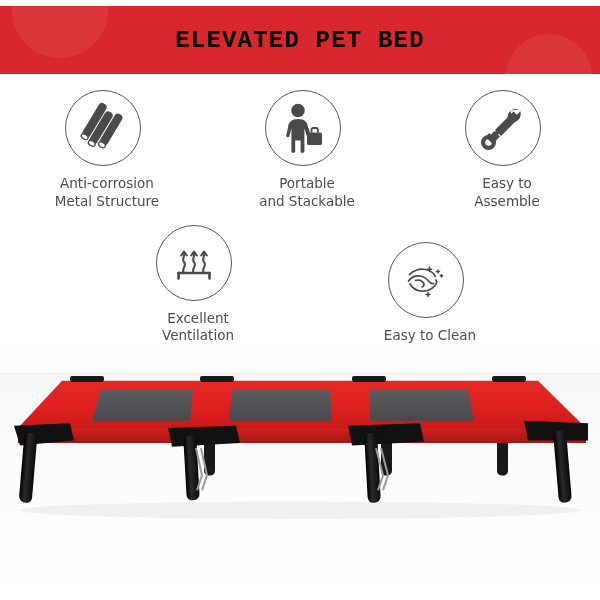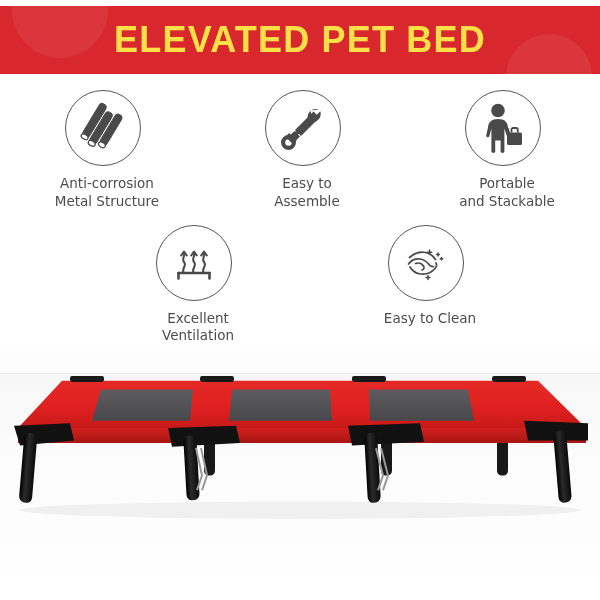--- a/index.html
+++ b/index.html
@@ -51,40 +51,40 @@
   }
   .banner-deco.right {
     width: 86px;
     height: 86px;
     right: 8px;
     bottom: -46px;
   }
   .banner-title {
     position: relative;
     z-index: 2;
-    color: #fde047;
-    font-size: 36px;
+    color: #000000;
+    font-size: 24px;
     font-weight: bold;
     letter-spacing: 1.2px;
-    font-family: Liberation Sans, sans-serif;
+    font-family: Liberation Mono, monospace;
     white-space: nowrap;
   }
 
   
   .features {
     flex: 0 0 auto;
     padding-top: 16px;
   }
   .feat-row {
     display: flex;
     justify-content: center;
     align-items: flex-start;
   }
   .feat-row.row1 { gap: 64px; padding-left: 6px; }
-  .feat-row.row2 { gap: 96px; margin-top: 14px; padding-left: 20px; }
+  .feat-row.row2 { gap: 96px; margin-top: 14px; padding-left: 20px; align-items: flex-end; }
 
   .feature {
     width: 136px;
     display: flex;
     flex-direction: column;
     align-items: center;
   }
   .feat-circle {
     width: 76px;
     height: 76px;
@@ -171,51 +171,51 @@
               </g>
             </g>
           </svg>
         </div>
         <div class="feat-label">Anti-corrosion
 Metal Structure</div>
       </div>
 
       <div class="feature">
         <div class="feat-circle">
-          <svg width="52" height="52" viewBox="0 0 52 52">
-            <g fill="#4a4a4a">
-
-              <path d="M41.5 7.5 C37.5 6.2 33.2 8 31.4 11.8 C30.6 13.5 30.5 15.3 30.9 17 L14.5 33.4 L12.2 31.1 L8.5 34.8 L15.9 42.2 L19.6 38.5 L17.3 36.2 L33.7 19.8 C35.4 20.3 37.3 20.2 39 19.4 C42.8 17.6 44.6 13.3 43.3 9.3 L38.8 13.8 L34.4 12.9 L33.5 8.5 Z"></path>
-
-              <g transform="rotate(0 26 26)">
-                <path d="M36.5 9.5 L42.5 15.5 L24 34 L18 28 Z"></path>
-                <path d="M17.5 29 L23 34.5 L19.2 38.3 C18.4 39.1 17.2 39.1 16.4 38.3 L13.7 35.6 C12.9 34.8 12.9 33.6 13.7 32.8 Z"></path>
-                <circle cx="11.5" cy="40.5" r="5.4" fill="none" stroke="#4a4a4a" stroke-width="4.2"></circle>
-              </g>
-            </g>
-          </svg>
-        </div>
-        <div class="feat-label">Easy to
-Assemble</div>
-      </div>
-
-      <div class="feature">
-        <div class="feat-circle">
           <svg width="50" height="52" viewBox="0 0 50 52">
             <g fill="#4a4a4a">
               <circle cx="20" cy="8.5" r="6.8"></circle>
               <path d="M20 17 C13.5 17 10.5 20 10 25.5 L8.2 33.5 C8 35.4 11 36 11.4 34.1 L13.4 26.5 L13.4 34 L13.4 49.5 C13.4 51.4 17.2 51.4 17.2 49.5 L17.2 38.5 L22.6 38.5 L22.6 49.5 C22.6 51.4 26.4 51.4 26.4 49.5 L26.4 34 L26.4 26.5 L28.6 33.2 C29.1 35 32 34.4 31.6 32.6 L30 25.5 C29.4 20 27 17 20 17 Z"></path>
               <rect x="29" y="30.5" width="15" height="12.5" rx="1.6"></rect>
               <path d="M33.5 30.5 L33.5 27.6 C33.5 26.6 34.2 26 35.2 26 L38.2 26 C39.2 26 39.8 26.6 39.8 27.6 L39.8 30.5" fill="none" stroke="#4a4a4a" stroke-width="1.8"></path>
               <path d="M30.6 31 L29.6 27" fill="none" stroke="#4a4a4a" stroke-width="2.6" stroke-linecap="round"></path>
             </g>
           </svg>
         </div>
         <div class="feat-label">Portable
 and Stackable</div>
+      </div>
+
+      <div class="feature">
+        <div class="feat-circle">
+          <svg width="52" height="52" viewBox="0 0 52 52">
+            <g fill="#4a4a4a">
+
+              <path d="M41.5 7.5 C37.5 6.2 33.2 8 31.4 11.8 C30.6 13.5 30.5 15.3 30.9 17 L14.5 33.4 L12.2 31.1 L8.5 34.8 L15.9 42.2 L19.6 38.5 L17.3 36.2 L33.7 19.8 C35.4 20.3 37.3 20.2 39 19.4 C42.8 17.6 44.6 13.3 43.3 9.3 L38.8 13.8 L34.4 12.9 L33.5 8.5 Z"></path>
+
+              <g transform="rotate(0 26 26)">
+                <path d="M36.5 9.5 L42.5 15.5 L24 34 L18 28 Z"></path>
+                <path d="M17.5 29 L23 34.5 L19.2 38.3 C18.4 39.1 17.2 39.1 16.4 38.3 L13.7 35.6 C12.9 34.8 12.9 33.6 13.7 32.8 Z"></path>
+                <circle cx="11.5" cy="40.5" r="5.4" fill="none" stroke="#4a4a4a" stroke-width="4.2"></circle>
+              </g>
+            </g>
+          </svg>
+        </div>
+        <div class="feat-label">Easy to
+Assemble</div>
       </div>
 
     </div>
 
     <div class="feat-row row2">
 
       <div class="feature">
         <div class="feat-circle">
           <svg width="48" height="48" viewBox="0 0 48 48">
             <g fill="none" stroke="#4a4a4a" stroke-width="2.1" stroke-linecap="round">

